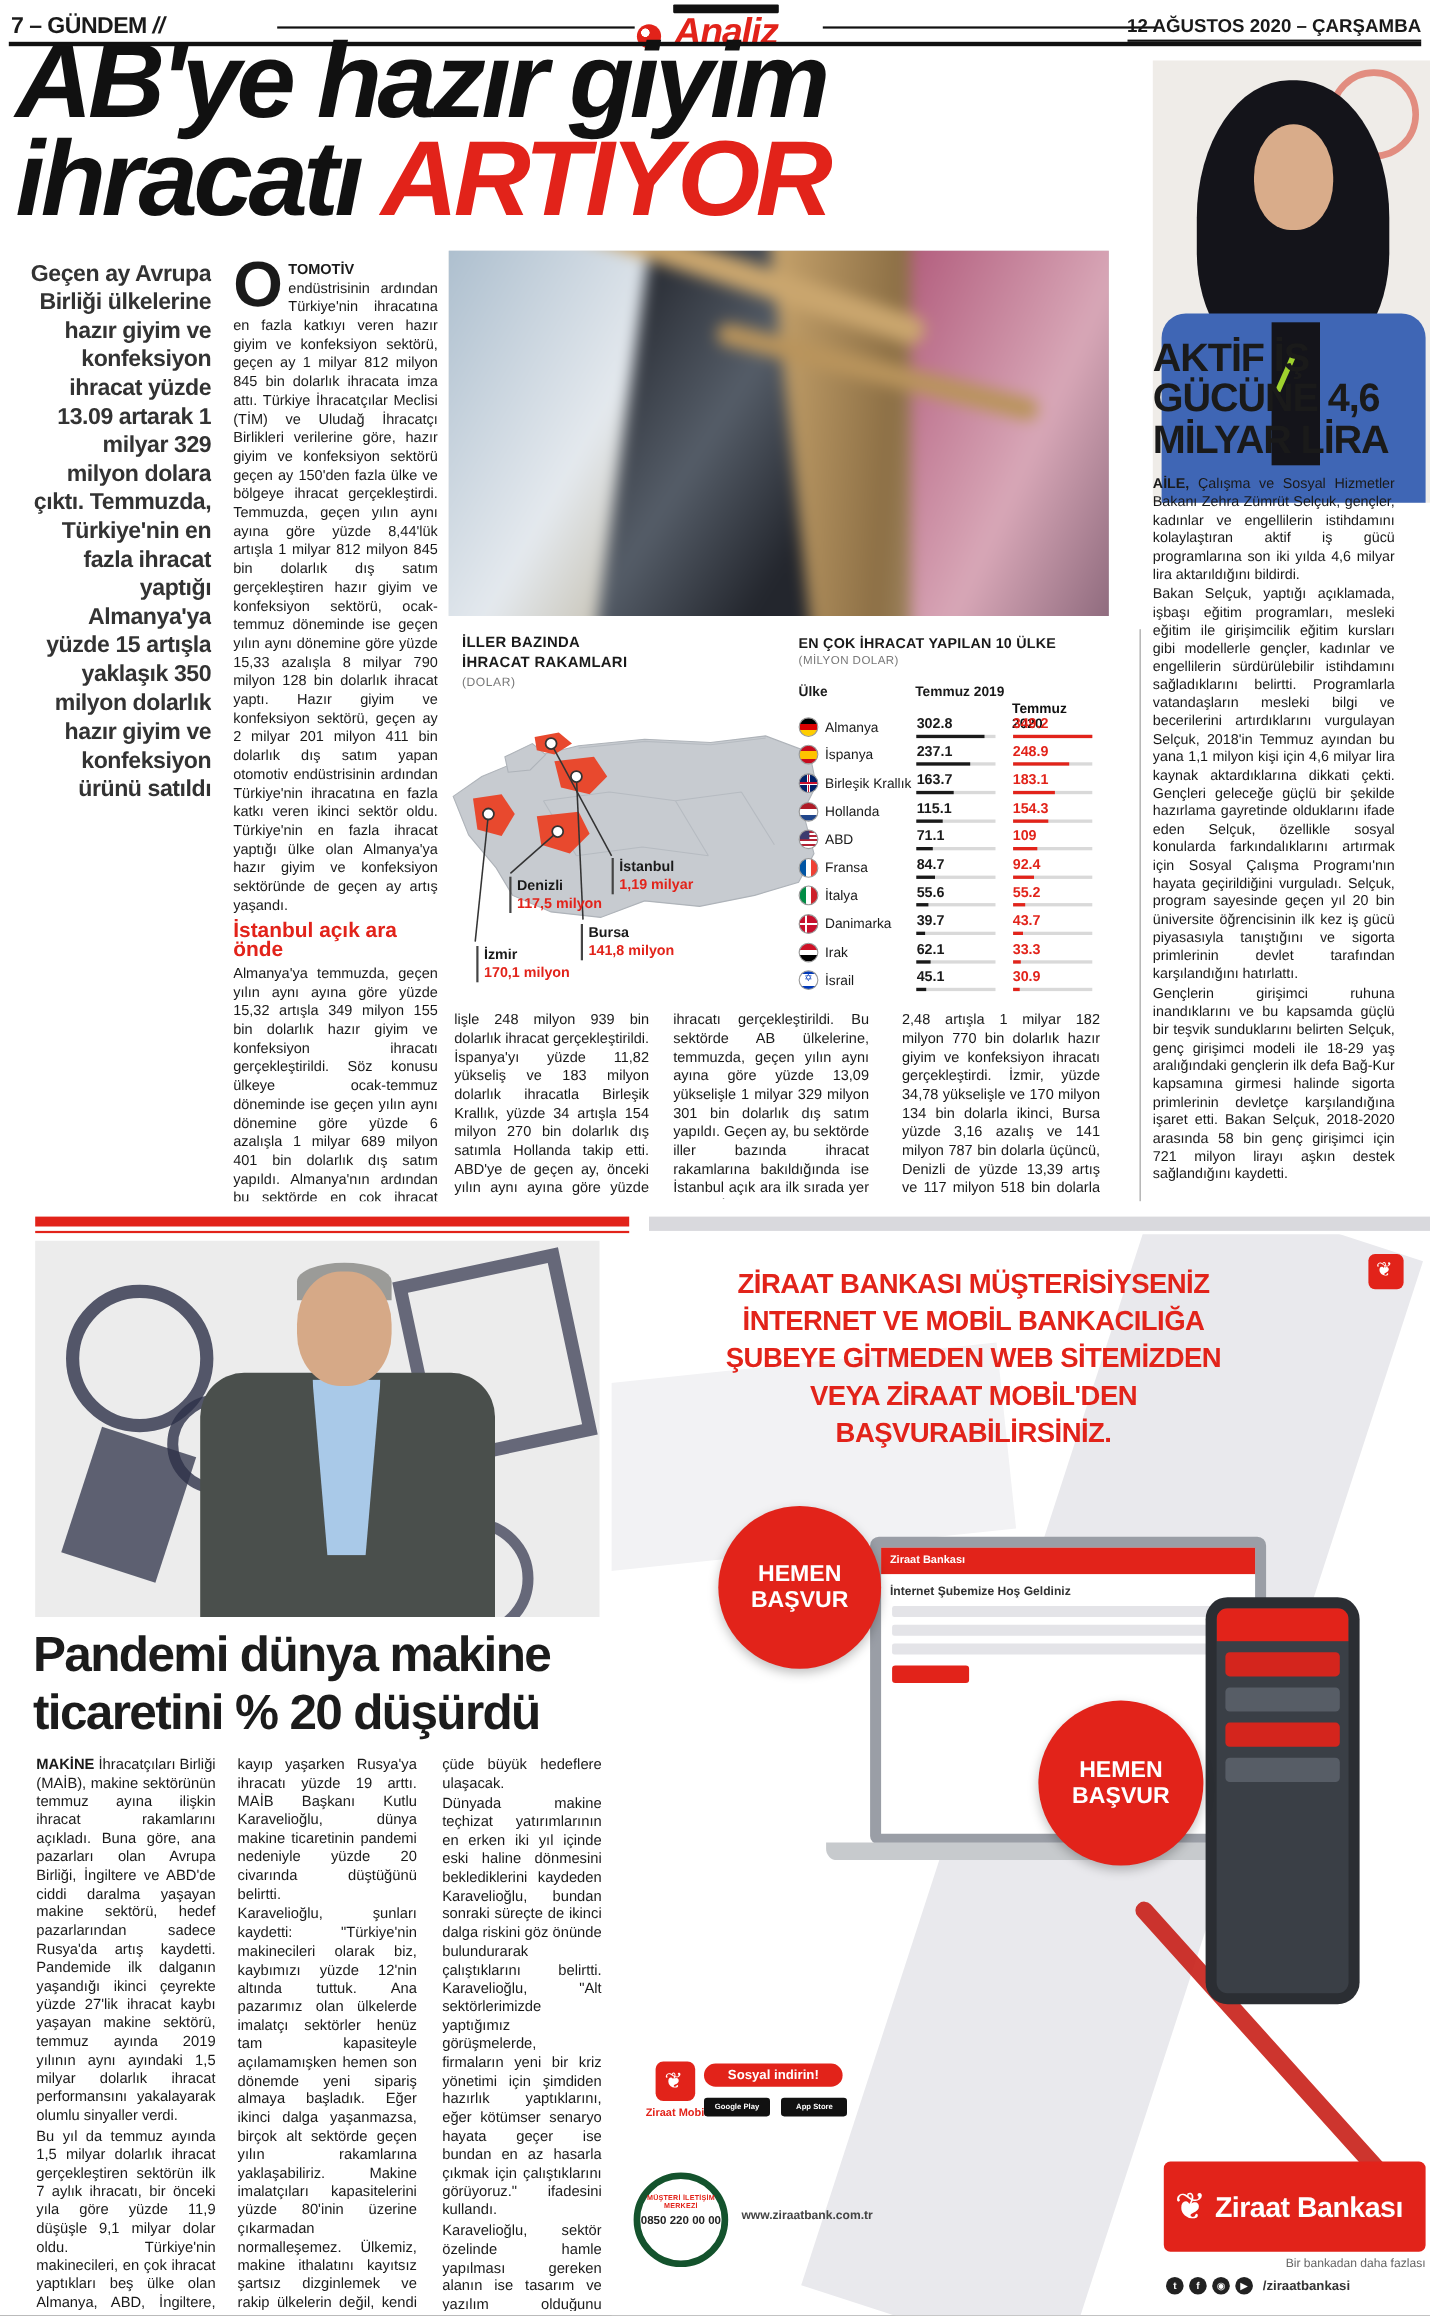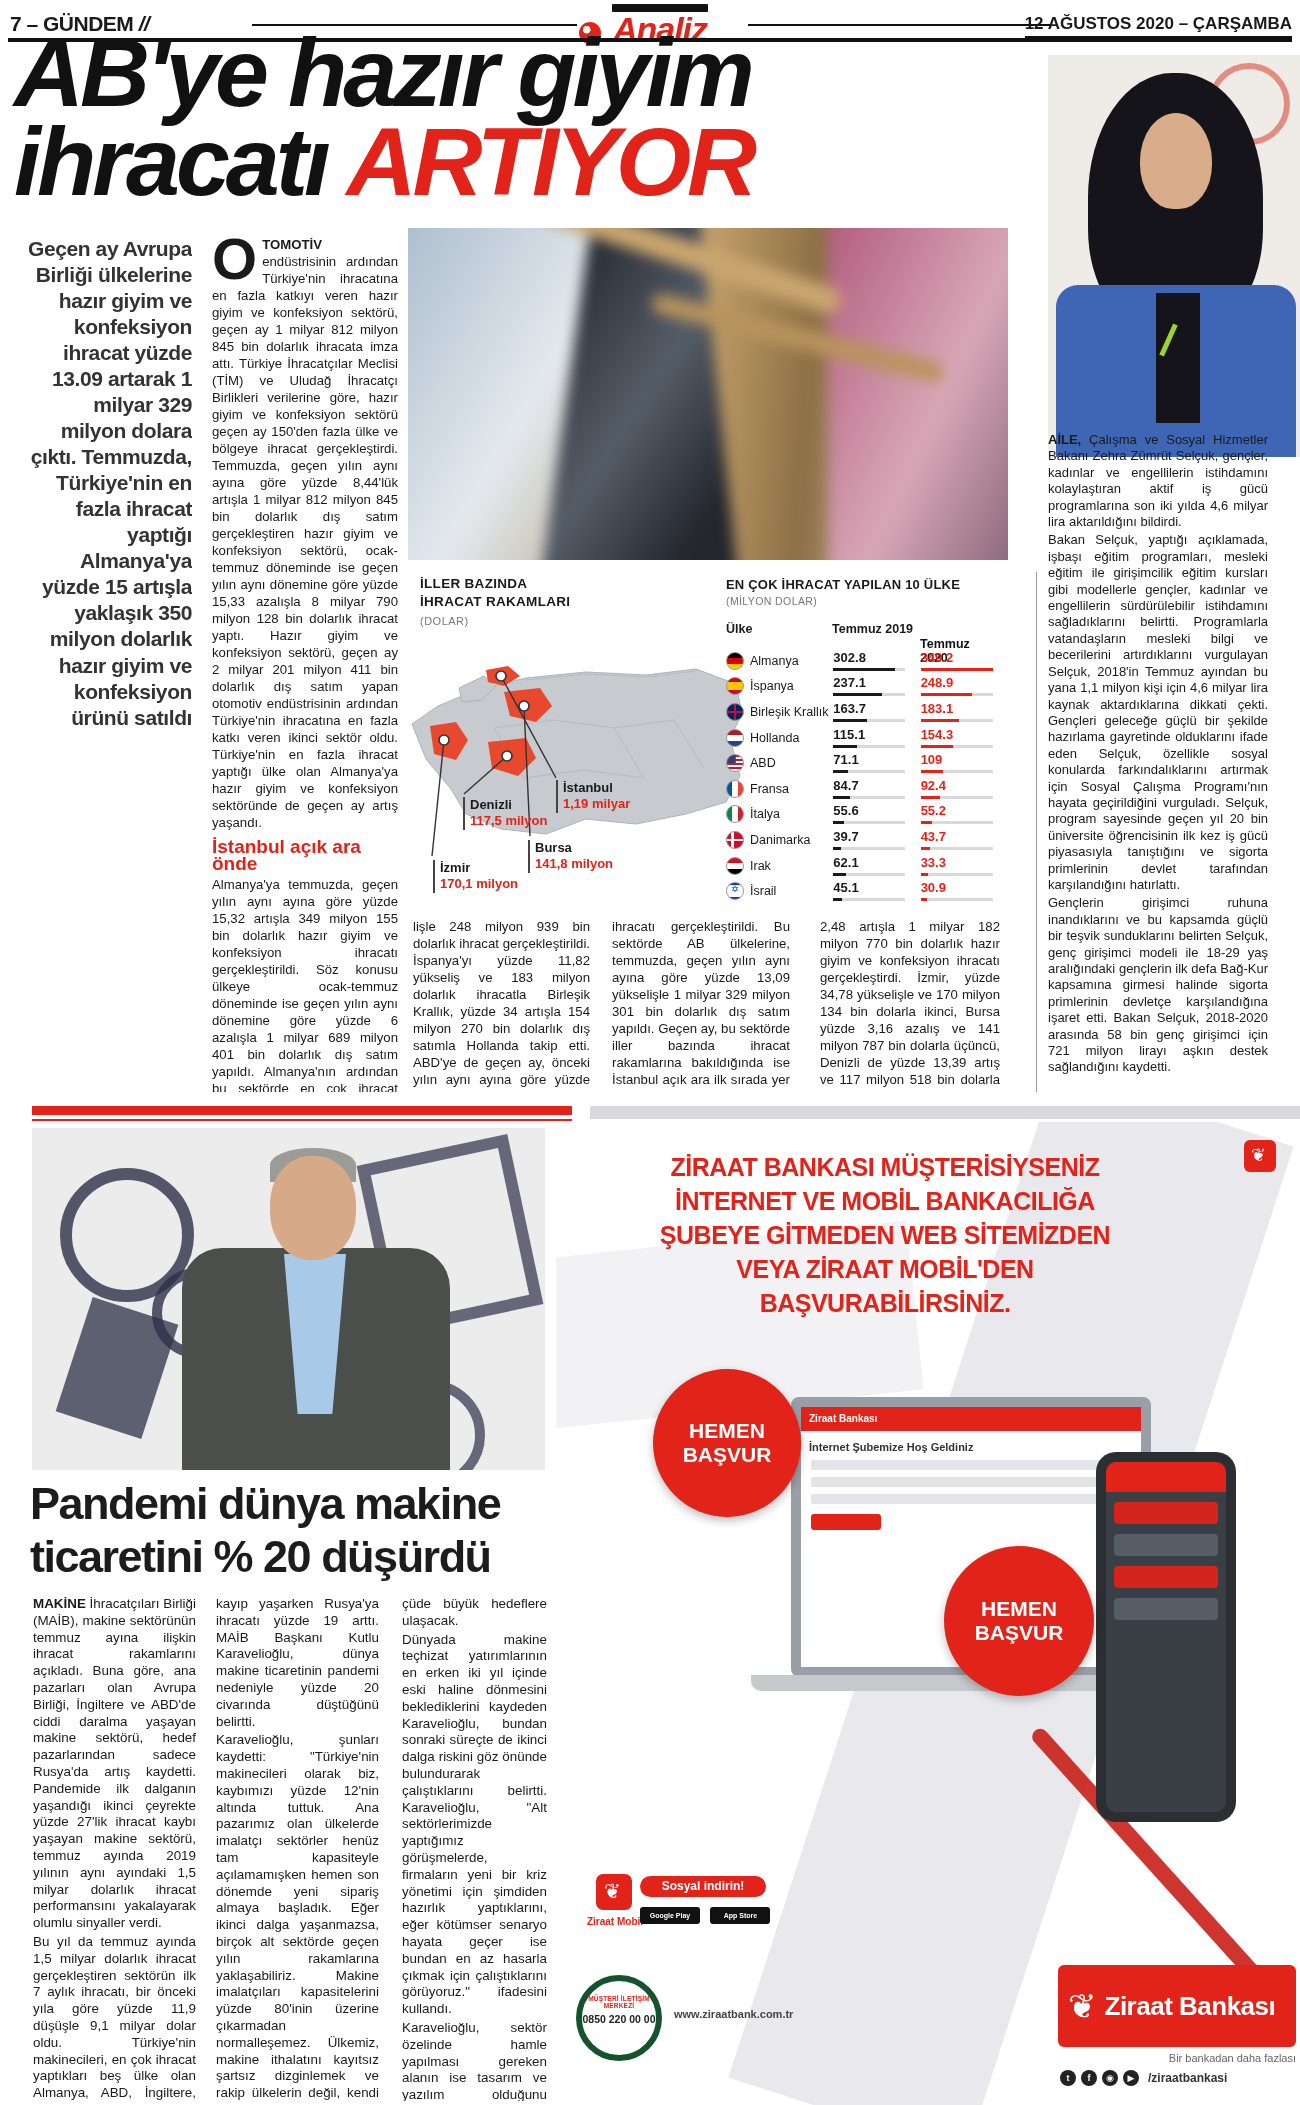--- a/index.html
+++ b/index.html
@@ -347,20 +347,25 @@
         <span class="cv v19">45.1<span class="track"></span><span class="fill" style="width:9px"></span></span>
         <span class="cv v20">30.9<span class="track"></span><span class="fill" style="width:6px"></span></span>
       </div>
     </div>
 
   <div class="abs contcol cont-0">lişle 248 milyon 939 bin dolarlık ihracat gerçekleştirildi. İspanya'yı yüzde 11,82 yükseliş ve 183 milyon dolarlık ihracatla Birleşik Krallık, yüzde 34 artışla 154 milyon 270 bin dolarlık dış satımla Hollanda takip etti. ABD'ye de geçen ay, önceki yılın aynı ayına göre yüzde 53,42 artışla 109 milyon dolarlık hazır giyim ve konfeksiyon</div>
   <div class="abs contcol cont-1">ihracatı gerçekleştirildi. Bu sektörde AB ülkelerine, temmuzda, geçen yılın aynı ayına göre yüzde 13,09 yükselişle 1 milyar 329 milyon 301 bin dolarlık dış satım yapıldı. Geçen ay, bu sektörde iller bazında ihracat rakamlarına bakıldığında ise İstanbul açık ara ilk sırada yer aldı. İstanbul, temmuzda, yüzde</div>
   <div class="abs contcol cont-2">2,48 artışla 1 milyar 182 milyon 770 bin dolarlık hazır giyim ve konfeksiyon ihracatı gerçekleştirdi. İzmir, yüzde 34,78 yükselişle ve 170 milyon 134 bin dolarla ikinci, Bursa yüzde 3,16 azalış ve 141 milyon 787 bin dolarla üçüncü, Denizli de yüzde 13,39 artış ve 117 milyon 518 bin dolarla dördüncü sırada yer aldı.</div>
   <div class="abs vdiv"></div>
 
+  <div class="abs akt-head">
+    <div>AKTİF İŞ</div>
+    <div>GÜCÜNE 4,6</div>
+    <div>MİLYAR LİRA</div>
+  </div>
   <div class="abs akt-body">
     <p><span class="leadin">AİLE,</span><span> Çalışma ve Sosyal Hizmetler Bakanı Zehra Zümrüt Selçuk, gençler, kadınlar ve engellilerin istihdamını kolaylaştıran aktif iş gücü programlarına son iki yılda 4,6 milyar lira aktarıldığını bildirdi.</span></p>
     <p>Bakan Selçuk, yaptığı açıklamada, işbaşı eğitim programları, mesleki eğitim ile girişimcilik eğitim kursları gibi modellerle gençler, kadınlar ve engellilerin sürdürülebilir istihdamını sağladıklarını belirtti. Programlarla vatandaşların mesleki bilgi ve becerilerini artırdıklarını vurgulayan Selçuk, 2018'in Temmuz ayından bu yana 1,1 milyon kişi için 4,6 milyar lira kaynak aktardıklarına dikkati çekti. Gençleri geleceğe güçlü bir şekilde hazırlama gayretinde olduklarını ifade eden Selçuk, özellikle sosyal konularda farkındalıklarını artırmak için Sosyal Çalışma Programı'nın hayata geçirildiğini vurguladı. Selçuk, program sayesinde geçen yıl 20 bin üniversite öğrencisinin ilk kez iş gücü piyasasıyla tanıştığını ve sigorta primlerinin devlet tarafından karşılandığını hatırlattı.</p>
     <p>Gençlerin girişimci ruhuna inandıklarını ve bu kapsamda güçlü bir teşvik sunduklarını belirten Selçuk, genç girişimci modeli ile 18-29 yaş aralığındaki gençlerin ilk defa Bağ-Kur kapsamına girmesi halinde sigorta primlerinin devletçe karşılandığına işaret etti. Bakan Selçuk, 2018-2020 arasında 58 bin genç girişimci için 721 milyon lirayı aşkın destek sağlandığını kaydetti.</p>
   </div>
 
   <div class="abs redband"></div>
   <div class="abs redline"></div>
   <div class="abs adtopband"></div>
 

